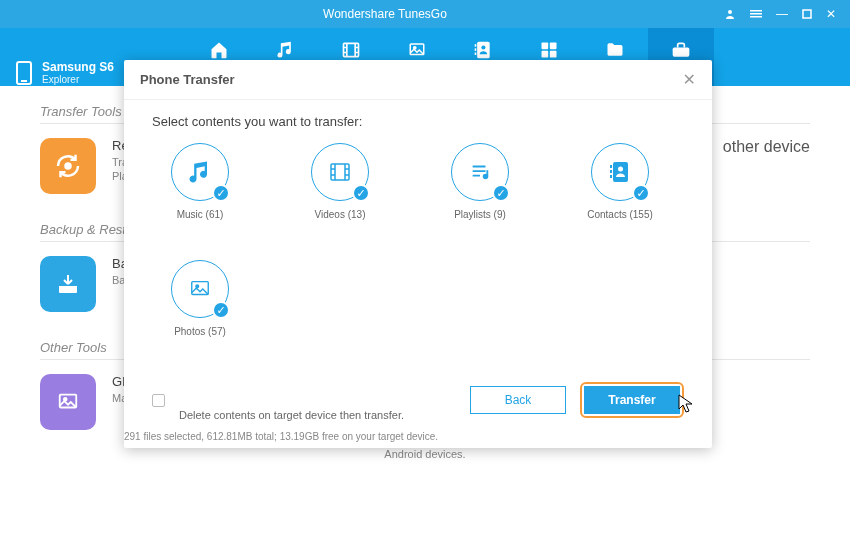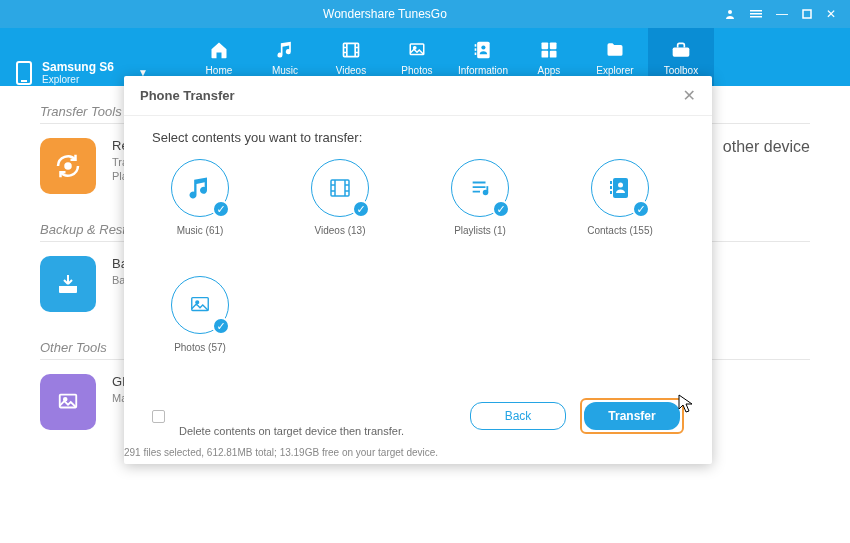--- a/index.html
+++ b/index.html
@@ -31,36 +31,36 @@
 .mainrow { display: flex; align-items: flex-start; gap: 16px; margin-bottom: 28px; }
 .tileicon { width: 56px; height: 56px; border-radius: 10px; display: flex; align-items: center; justify-content: center; color: #fff; flex-shrink: 0; }
 .tileicon.orange { background: #f59b3a; }
 .tileicon.blue { background: #2ca7e4; }
 .tileicon.purple { background: #9a7de0; }
 .rowtext .t1 { font-size: 13px; color: #444; margin-bottom: 2px; }
 .rowtext .t2 { font-size: 11px; color: #888; line-height: 1.3; }
 .bottom-blurb { text-align: center; font-size: 11px; color: #888; }
 
 
-.modal-backdrop { position: absolute; left: 124px; top: 76px; width: 588px; height: 388px; background: #fff; box-shadow: 0 2px 14px rgba(0,0,0,.25); border-radius: 2px; display: flex; flex-direction: column; }
+.modal-backdrop { position: absolute; left: 124px; top: 60px; width: 588px; height: 388px; background: #fff; box-shadow: 0 2px 14px rgba(0,0,0,.25); border-radius: 2px; display: flex; flex-direction: column; }
 .modal-header { display: flex; align-items: center; justify-content: space-between; padding: 10px 16px; border-bottom: 1px solid #eee; }
 .modal-header .mtitle { font-size: 13px; font-weight: 600; color: #555; }
 .modal-header .close { font-size: 16px; color: #999; cursor: pointer; }
 .modal-body { flex: 1; padding: 14px 28px 8px; }
 .prompt { font-size: 13px; color: #444; margin-bottom: 14px; }
 .grid { display: flex; flex-wrap: wrap; gap: 40px 60px; margin-left: 8px; }
 .cat { width: 80px; display: flex; flex-direction: column; align-items: center; gap: 8px; cursor: pointer; }
 .circle { position: relative; width: 58px; height: 58px; border: 1.5px solid #24a4e4; border-radius: 50%; display: flex; align-items: center; justify-content: center; color: #24a4e4; }
 .check { position: absolute; right: -2px; bottom: -2px; width: 18px; height: 18px; border-radius: 50%; background: #24a4e4; color: #fff; display: flex; align-items: center; justify-content: center; font-size: 11px; border: 2px solid #fff; }
 .catlabel { font-size: 10px; color: #666; white-space: nowrap; }
 
 .modal-footer { padding: 8px 28px 10px; display: flex; align-items: center; gap: 14px; }
 .chk { width: 13px; height: 13px; border: 1px solid #bbb; border-radius: 2px; flex-shrink: 0; }
 .chklabel { font-size: 11px; color: #666; flex: 1; margin-top: 30px; }
-.btn { min-width: 96px; height: 28px; border-radius: 12px; font-size: 12px; display: flex; align-items: center; justify-content: center; cursor: pointer; }
+.btn { min-width: 96px; height: 28px; border-radius: 0; font-size: 12px; display: flex; align-items: center; justify-content: center; cursor: pointer; }
 .btn-back { border: 1.5px solid #24a4e4; color: #24a4e4; background: #fff; }
 .btn-primary-wrap { border: 2px solid #f59b3a; border-radius: 6px; padding: 2px; }
 .btn-primary { background: #24a4e4; color: #fff; font-weight: 600; }
 .statusline { font-size: 10px; color: #888; padding-bottom: 6px; }
 
 svg { display: block; }
 .cursor { position: absolute; pointer-events: none; }
 </style>
 </head>
 <body>
@@ -264,21 +264,21 @@
 
       <div class="cat">
         <div class="circle">
           <svg width="26" height="22" viewBox="0 0 24 24" fill="none" stroke="#24a4e4" stroke-width="2">
               <path d="M4 6h14M4 11h14M4 16h8"></path>
               <circle cx="18" cy="17" r="2" fill="#24a4e4"></circle>
               <path d="M20 17V10" stroke-width="2"></path>
             </svg>
           <div class="check">✓</div>
         </div>
-        <div class="catlabel">Playlists (1)</div>
+        <div class="catlabel">Playlists (9)</div>
       </div>
 
       <div class="cat">
         <div class="circle">
           <svg width="24" height="28" viewBox="0 0 24 24" fill="#24a4e4">
               <rect x="5" y="2" width="15" height="20" rx="2"></rect>
               <circle cx="12.5" cy="9" r="2.5" fill="#fff"></circle>
               <path d="M8 17c0-2 2-3.5 4.5-3.5S17 15 17 17z" fill="#fff"></path>
               <rect x="2" y="5" width="2" height="3"></rect>
               <rect x="2" y="10" width="2" height="3"></rect>

